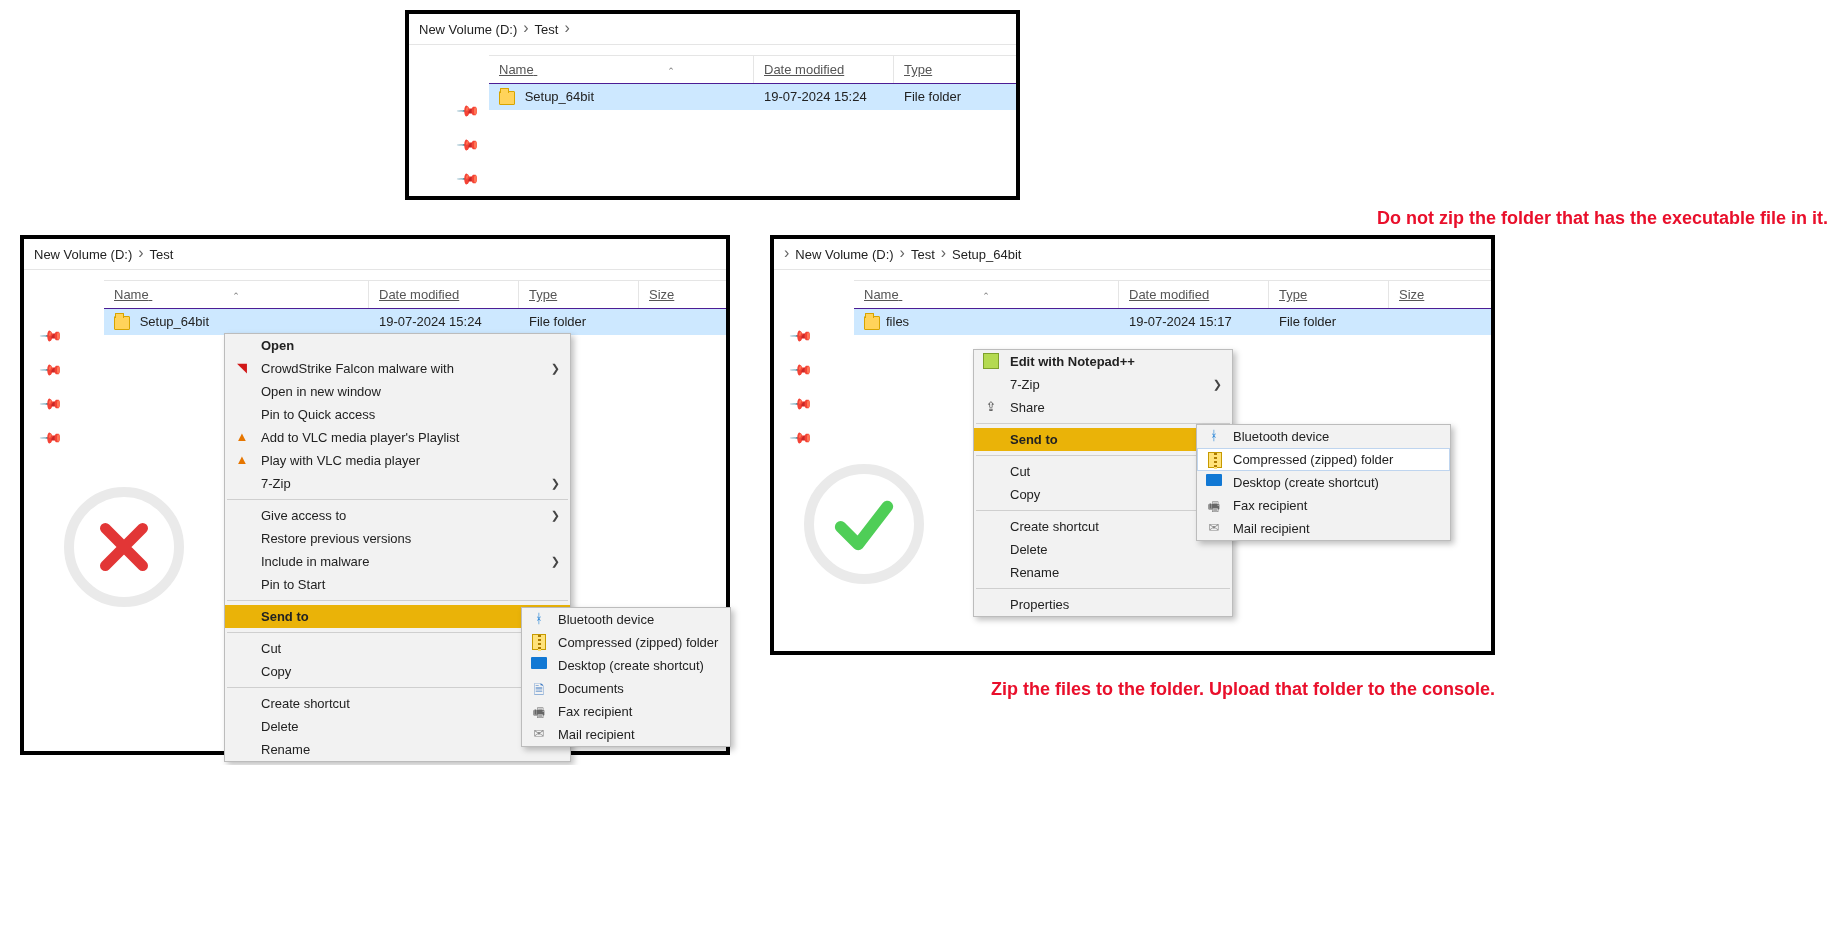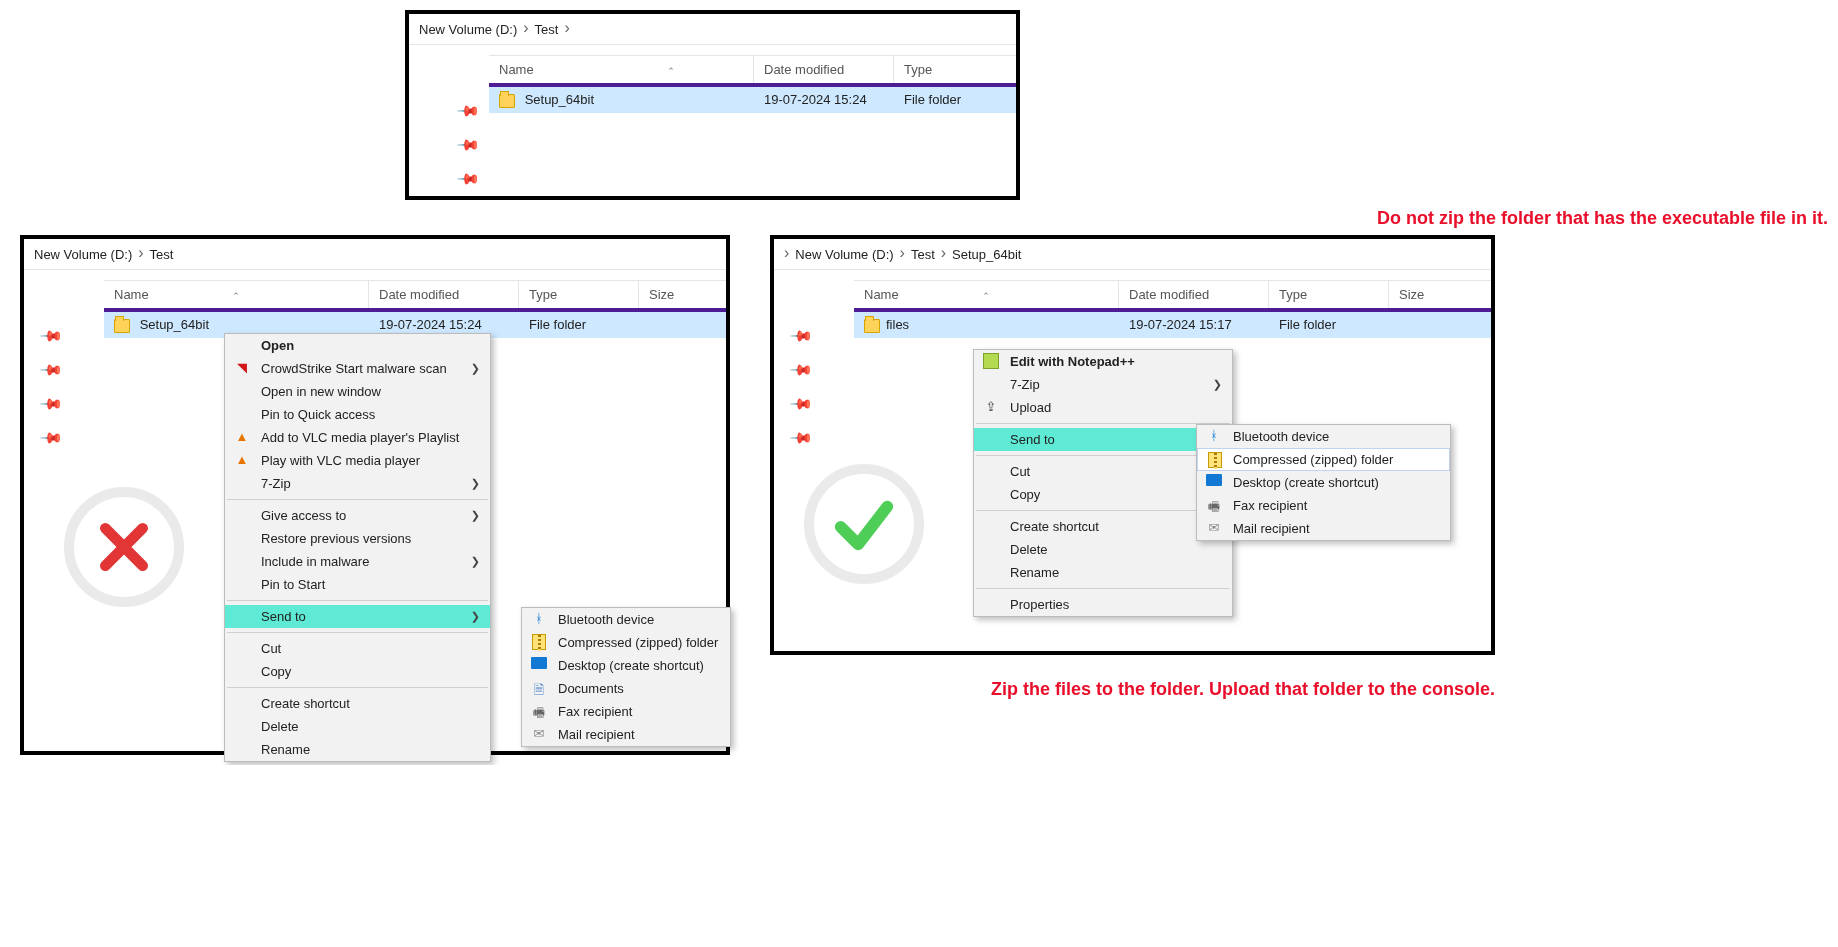--- a/index.html
+++ b/index.html
@@ -23,24 +23,25 @@
     display: flex;
     align-items: center;
     gap: 6px;
   }
   .crumb { cursor: pointer; }
   .crumb-sep { color: #666; font-size: 12px; }
   .crumb-sep::before { content: "›"; font-size:16px; position:relative; top:-1px;}
   
   .cols {
     display: flex;
-    border-bottom: 4px solid #4c1d95;
+    border-bottom: 1px solid #4c1d95;
     border-top: 1px solid #e5e5e5;
     color: #555;
     font-size: 13px;
+    text-decoration: underline;
   }
   .cols .col {
     padding: 6px 10px;
     border-right: 1px solid #e5e5e5;
   }
   .sort-caret {
     font-size:9px; color:#787878; 
     display:inline-block;
     vertical-align:middle;
   }
@@ -90,21 +91,21 @@
     font-size:13px;
     color:#222;
     min-width:260px;
   }
   .ctx .mi {
     padding:4px 28px 4px 36px;
     position:relative;
     white-space:nowrap;
     cursor:default;
   }
-  .ctx .mi.hov { background:#5eead4; }
+  .ctx .mi.hov { background:#eab308;font-weight:bold; }
   .ctx .sep { height:1px; background:#cfcfcf; margin:4px 2px; }
   .ctx .mi .arw { position:absolute; right:10px; top:5px; font-size:11px; color:#454545;}
   .ctx .mi .ico { position:absolute; left:8px; top:3px; width:18px; text-align:center;}
   .ctx .mi.bold { font-weight:600;}
   
   .submenu{
     position:absolute;
     background:#f2f2f2;border:1px solid #bcbcbc;
     box-shadow: 3px 3px 6px rgba(0,0,0,.25);
     font-size:13px;
@@ -212,23 +213,23 @@
     <span class="pin-glyph">📌</span>
     <span class="pin-glyph">📌</span>
   </div>
 
   <div class="bigcircle red" style="left:40px; top:248px;">
     <svg width="64" height="64" viewBox="0 0 24 24" fill="none">
           <path d="M5 5 L19 19 M19 5 L5 19" stroke-width="4" stroke-linecap="round"></path>
         </svg>
   </div>
 
-  <div class="ctx" id="ctx-left" style="top:94px; left:200px; width:267px;">
+  <div class="ctx" id="ctx-left" style="top:94px; left:200px; width:347px;">
         <div class="mi bold"><span>Open</span></div>
-        <div class="mi"><span class="ico"><span class="ico-cs">◥</span></span><span>CrowdStrike Start malware scan</span><span class="arw">❯</span></div>
+        <div class="mi"><span class="ico"><span class="ico-cs">◥</span></span><span>CrowdStrike Falcon malware with</span><span class="arw">❯</span></div>
         <div class="mi"><span>Open in new window</span></div>
         <div class="mi"><span>Pin to Quick access</span></div>
         <div class="mi"><span class="ico"><span class="ico-vlc">▲</span></span><span>Add to VLC media player's Playlist</span></div>
         <div class="mi"><span class="ico"><span class="ico-vlc">▲</span></span><span>Play with VLC media player</span></div>
         <div class="mi"><span>7-Zip</span><span class="arw">❯</span></div>
         <div class="sep"></div>
         <div class="mi"><span>Give access to</span><span class="arw">❯</span></div>
         <div class="mi"><span>Restore previous versions</span></div>
         <div class="mi"><span>Include in malware</span><span class="arw">❯</span></div>
         <div class="mi"><span>Pin to Start</span></div>
@@ -291,21 +292,21 @@
 
   <div class="bigcircle green" style="left:30px; top:225px;">
     <svg width="70" height="70" viewBox="0 0 24 24" fill="none">
             <path d="M4 13 L10 19 L20 6" stroke-width="4" stroke-linecap="round" stroke-linejoin="round"></path>
           </svg>
   </div>
 
   <div class="ctx" id="ctx-right" style="top:110px; left:199px; width:230px;">
           <div class="mi bold"><span class="ico"><span class="ico-np"></span></span><span>Edit with Notepad++</span></div>
           <div class="mi"><span>7-Zip</span><span class="arw">❯</span></div>
-          <div class="mi"><span class="ico"><span class="ico-share">⇪</span></span><span>Upload</span></div>
+          <div class="mi"><span class="ico"><span class="ico-share">⇪</span></span><span>Share</span></div>
           <div class="sep"></div>
           <div class="mi hov"><span>Send to</span><span class="arw">❯</span></div>
           <div class="sep"></div>
           <div class="mi"><span>Cut</span></div>
           <div class="mi"><span>Copy</span></div>
           <div class="sep"></div>
           <div class="mi"><span>Create shortcut</span></div>
           <div class="mi"><span>Delete</span></div>
           <div class="mi"><span>Rename</span></div>
           <div class="sep"></div>

